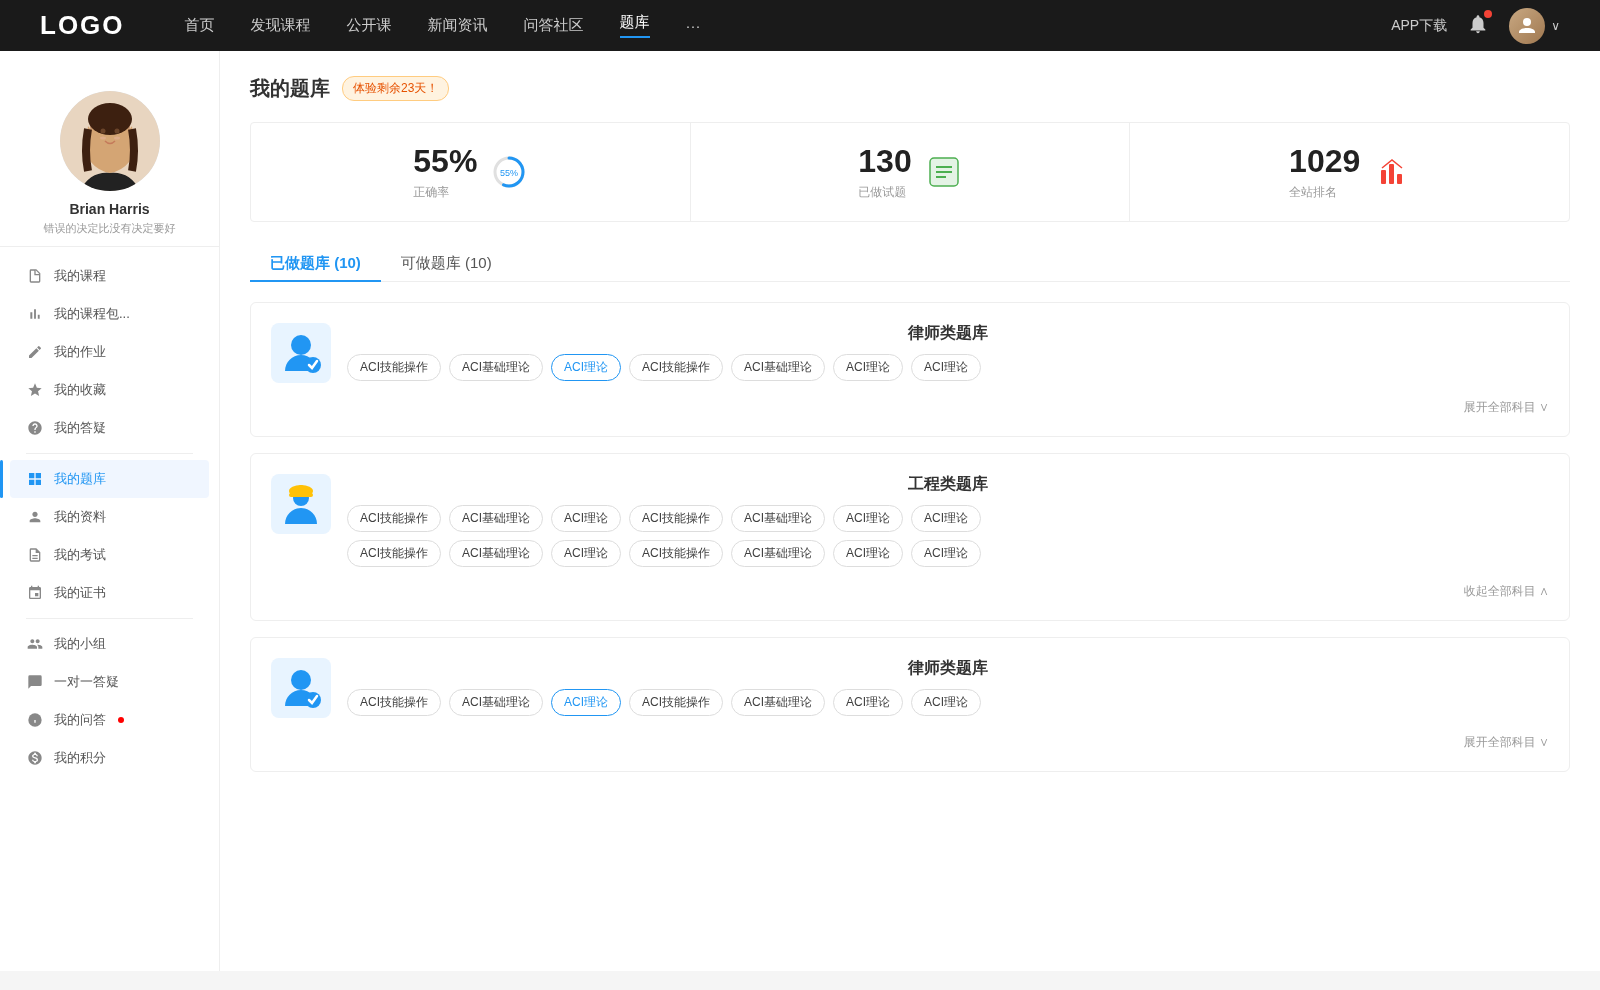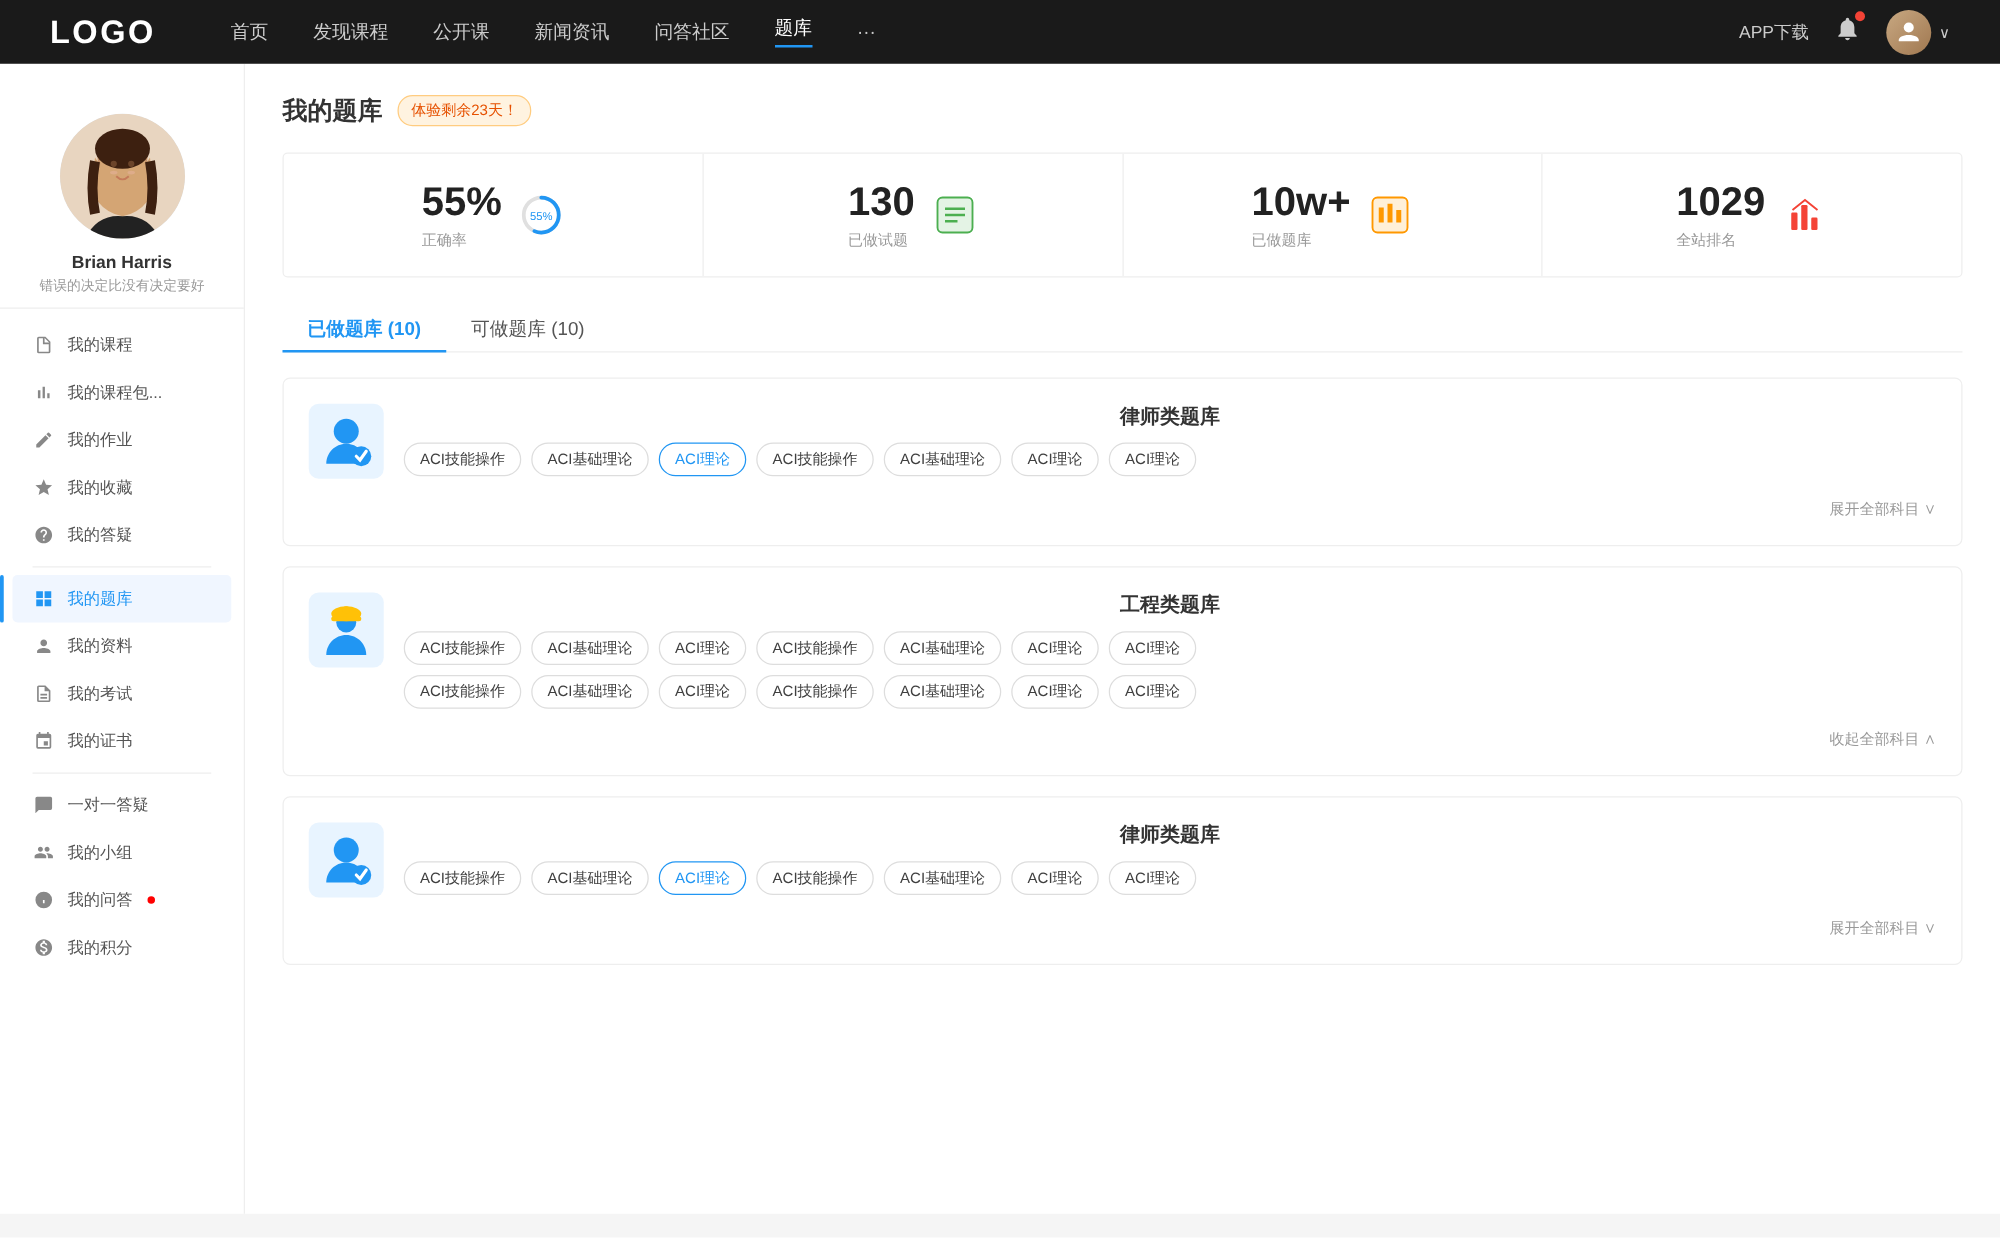--- a/index.html
+++ b/index.html
@@ -15,21 +15,21 @@
     .app-download { color: #ccc; font-size: 14px; cursor: pointer; }
     .bell-icon { position: relative; cursor: pointer; }
     .bell-icon svg { width: 22px; height: 22px; fill: #ccc; }
     .avatar-wrap { display: flex; align-items: center; gap: 6px; cursor: pointer; }
     .chevron { color: #ccc; font-size: 12px; }
 
     
     .main-layout { display: flex; min-height: 920px; }
 
     
-    .sidebar { width: 196px; background: white; padding: 20px 0; flex-shrink: 0; border-right: 1px solid #eee; }
+    .sidebar { width: 220px; background: white; padding: 20px 0; flex-shrink: 0; border-right: 1px solid #eee; }
     .profile-section { display: flex; flex-direction: column; align-items: center; padding: 20px 20px 10px; border-bottom: 1px solid #eee; margin-bottom: 10px; }
     .profile-avatar { width: 100px; height: 100px; border-radius: 50%; background: #ddd; overflow: hidden; display: flex; align-items: center; justify-content: center; margin-bottom: 10px; }
     
     .profile-name { font-size: 14px; font-weight: 600; color: #333; margin-bottom: 4px; }
     .profile-motto { font-size: 11px; color: #999; text-align: center; }
     .sidebar-menu { padding: 0 10px; }
     .sidebar-item { display: flex; align-items: center; gap: 10px; padding: 10px 16px; cursor: pointer; border-radius: 4px; color: #555; font-size: 13px; position: relative; }
     .sidebar-item.active { color: #2196F3; background: #f0f6ff; }
     .sidebar-item.active::before { content: ''; position: absolute; left: -10px; top: 0; bottom: 0; width: 3px; background: #2196F3; border-radius: 2px; }
     .sidebar-icon { width: 18px; height: 18px; display: inline-flex; align-items: center; justify-content: center; flex-shrink: 0; }
@@ -208,32 +208,32 @@
             </svg>
         </span>
         <span>我的证书</span>
       </div>
 
       <div class="sidebar-divider"></div>
 
       <div class="sidebar-item">
         <span class="sidebar-icon">
           <svg width="16" height="16" viewBox="0 0 24 24" fill="#888">
+              <path d="M16 11c1.66 0 2.99-1.34 2.99-3S17.66 5 16 5c-1.66 0-3 1.34-3 3s1.34 3 3 3zm-8 0c1.66 0 2.99-1.34 2.99-3S9.66 5 8 5C6.34 5 5 6.34 5 8s1.34 3 3 3zm0 2c-2.33 0-7 1.17-7 3.5V19h14v-2.5c0-2.33-4.67-3.5-7-3.5zm8 0c-.29 0-.62.02-.97.05 1.16.84 1.97 1.97 1.97 3.45V19h6v-2.5c0-2.33-4.67-3.5-7-3.5z"></path>
+            </svg>
+        </span>
+        <span>我的小组</span>
+      </div>
+      <div class="sidebar-item">
+        <span class="sidebar-icon">
+          <svg width="16" height="16" viewBox="0 0 24 24" fill="#888">
               <path d="M20 2H4a2 2 0 00-2 2v18l4-4h14a2 2 0 002-2V4a2 2 0 00-2-2z"></path>
             </svg>
         </span>
         <span>一对一答疑</span>
-      </div>
-      <div class="sidebar-item">
-        <span class="sidebar-icon">
-          <svg width="16" height="16" viewBox="0 0 24 24" fill="#888">
-              <path d="M16 11c1.66 0 2.99-1.34 2.99-3S17.66 5 16 5c-1.66 0-3 1.34-3 3s1.34 3 3 3zm-8 0c1.66 0 2.99-1.34 2.99-3S9.66 5 8 5C6.34 5 5 6.34 5 8s1.34 3 3 3zm0 2c-2.33 0-7 1.17-7 3.5V19h14v-2.5c0-2.33-4.67-3.5-7-3.5zm8 0c-.29 0-.62.02-.97.05 1.16.84 1.97 1.97 1.97 3.45V19h6v-2.5c0-2.33-4.67-3.5-7-3.5z"></path>
-            </svg>
-        </span>
-        <span>我的小组</span>
       </div>
       <div class="sidebar-item">
         <span class="sidebar-icon">
           <svg width="16" height="16" viewBox="0 0 24 24" fill="#888">
               <circle cx="12" cy="12" r="10"></circle>
               <path d="M12 16v-4m0-4h.01" stroke="white" stroke-width="2" fill="none"></path>
             </svg>
         </span>
         <span>我的问答</span>
         <span class="red-dot"></span>
@@ -281,35 +281,20 @@
           <svg width="36" height="36" viewBox="0 0 36 36">
             <rect x="4" y="4" width="28" height="28" rx="4" fill="#4CAF50" opacity="0.15"></rect>
             <rect x="4" y="4" width="28" height="28" rx="4" fill="none" stroke="#4CAF50" stroke-width="1.5"></rect>
             <line x1="10" y1="13" x2="26" y2="13" stroke="#4CAF50" stroke-width="2"></line>
             <line x1="10" y1="18" x2="26" y2="18" stroke="#4CAF50" stroke-width="2"></line>
             <line x1="10" y1="23" x2="20" y2="23" stroke="#4CAF50" stroke-width="2"></line>
           </svg>
         </div>
       </div>
 
-      <div class="stat-card">
-        <div>
-          <div class="stat-value">10w+</div>
-          <div class="stat-label">已做题库</div>
-        </div>
-        <div class="stat-icon">
-          <svg width="36" height="36" viewBox="0 0 36 36">
-            <rect x="4" y="4" width="28" height="28" rx="4" fill="#FF9800" opacity="0.15"></rect>
-            <rect x="4" y="4" width="28" height="28" rx="4" fill="none" stroke="#FF9800" stroke-width="1.5"></rect>
-            <rect x="9" y="12" width="4" height="12" fill="#FF9800"></rect>
-            <rect x="16" y="9" width="4" height="15" fill="#FF9800"></rect>
-            <rect x="23" y="14" width="4" height="10" fill="#FF9800"></rect>
-          </svg>
-        </div>
-      </div>
 
       <div class="stat-card">
         <div>
           <div class="stat-value">1029</div>
           <div class="stat-label">全站排名</div>
         </div>
         <div class="stat-icon">
           <svg width="36" height="36" viewBox="0 0 36 36">
             <rect x="7" y="16" width="5" height="14" fill="#f44336" rx="1"></rect>
             <rect x="15" y="10" width="5" height="20" fill="#f44336" rx="1"></rect>

